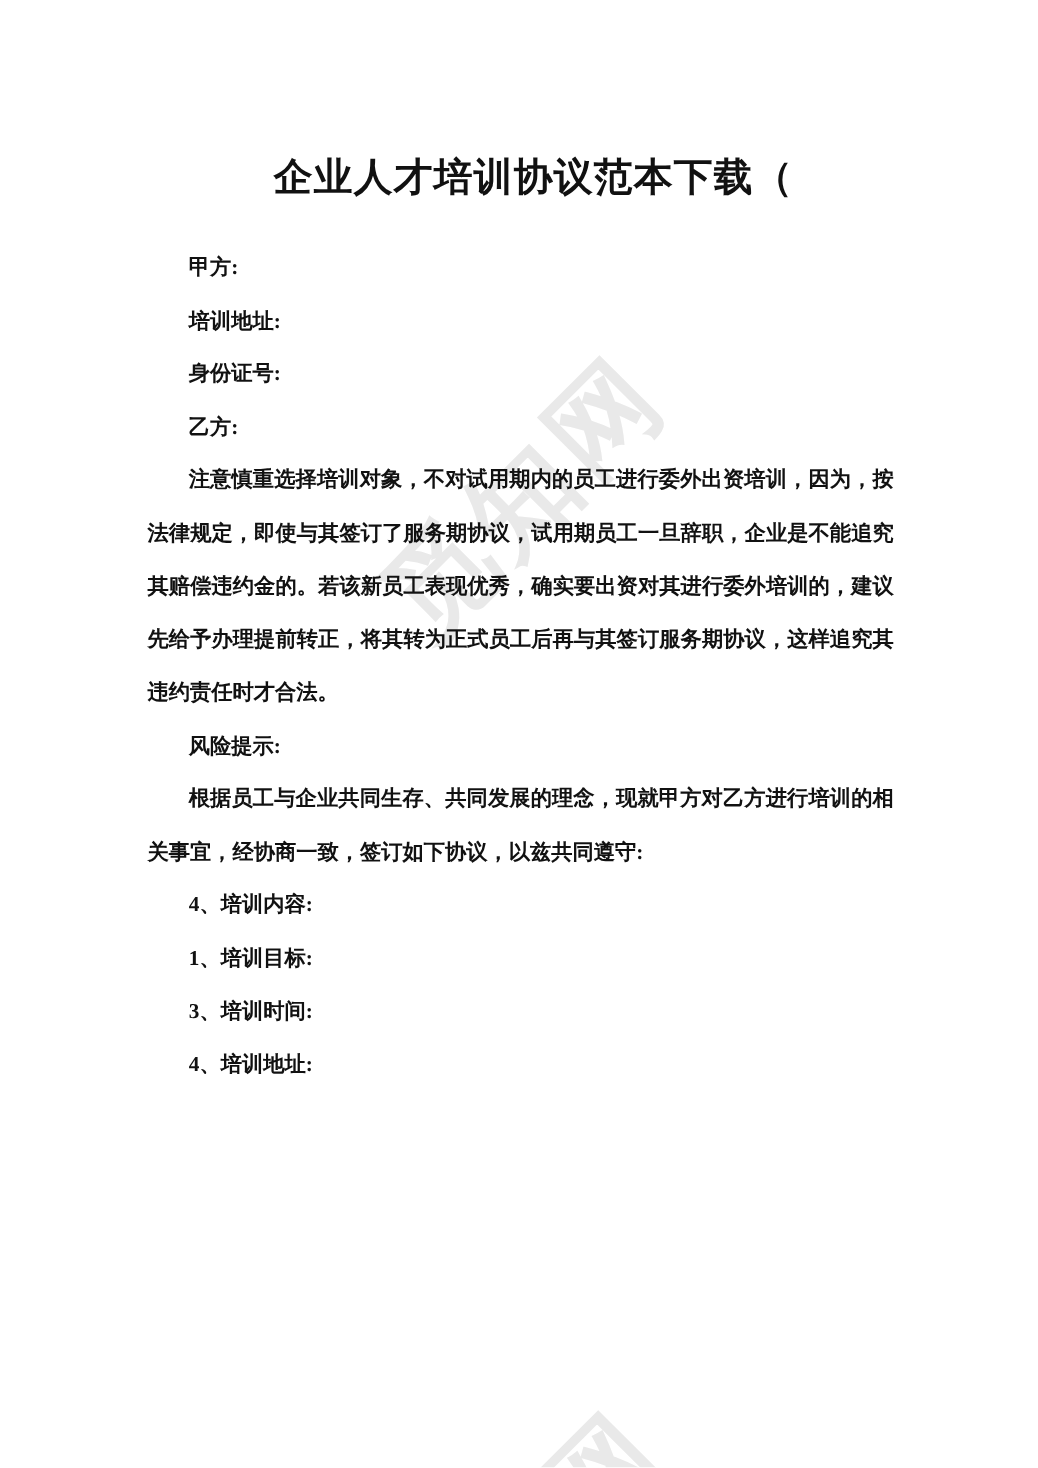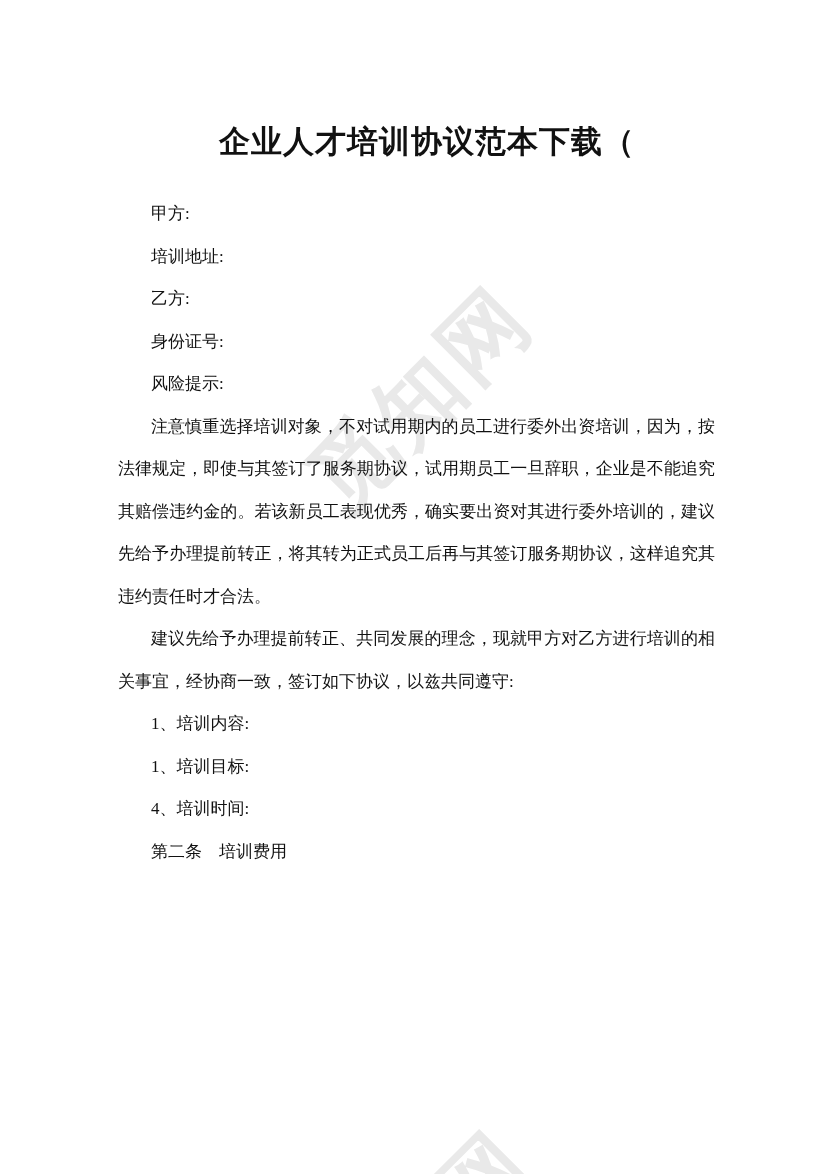--- a/index.html
+++ b/index.html
@@ -52,40 +52,41 @@
     width: 597px;
     font-size: 17px;
     line-height: 42.5px;
   }
   .doc-body .line {
     margin: 0;
     padding: 0;
     text-indent: 33px;
     text-align: justify;
     text-justify: inter-character;
+    font-weight: bold;
   }
 </style>
 </head>
 <body>
 
 <div class="page">
 
   <div class="watermark wm-top" style="color: rgb(233, 233, 233);">觅知网</div>
 
   <div class="watermark wm-bottom" style="color: rgb(233, 233, 233);">觅知网</div>
 
   <h1 class="doc-title">企业人才培训协议范本下载（</h1>
 
   <div class="doc-body">
       <p class="line field">甲方:</p>
       <p class="line field">培训地址:</p>
+      <p class="line field">身份证号:</p>
       <p class="line field">乙方:</p>
-      <p class="line field">身份证号:</p>
+      <p class="line body">注意慎重选择培训对象，不对试用期内的员工进行委外出资培训，因为，按法律规定，即使与其签订了服务期协议，试用期员工一旦辞职，企业是不能追究其赔偿违约金的。若该新员工表现优秀，确实要出资对其进行委外培训的，建议先给予办理提前转正，将其转为正式员工后再与其签订服务期协议，这样追究其违约责任时才合法。</p>
       <p class="line field">风险提示:</p>
-      <p class="line body">注意慎重选择培训对象，不对试用期内的员工进行委外出资培训，因为，按法律规定，即使与其签订了服务期协议，试用期员工一旦辞职，企业是不能追究其赔偿违约金的。若该新员工表现优秀，确实要出资对其进行委外培训的，建议先给予办理提前转正，将其转为正式员工后再与其签订服务期协议，这样追究其违约责任时才合法。</p>
-      <p class="line body">建议先给予办理提前转正、共同发展的理念，现就甲方对乙方进行培训的相关事宜，经协商一致，签订如下协议，以兹共同遵守:</p>
-      <p class="line item">1、培训内容:</p>
+      <p class="line body">根据员工与企业共同生存、共同发展的理念，现就甲方对乙方进行培训的相关事宜，经协商一致，签订如下协议，以兹共同遵守:</p>
+      <p class="line item">4、培训内容:</p>
       <p class="line item">1、培训目标:</p>
-      <p class="line item">4、培训时间:</p>
-      <p class="line heading">第二条　培训费用</p>
+      <p class="line item">3、培训时间:</p>
+      <p class="line item">4、培训地址:</p>
     </div>
 
 </div>
 
 </body></html>

